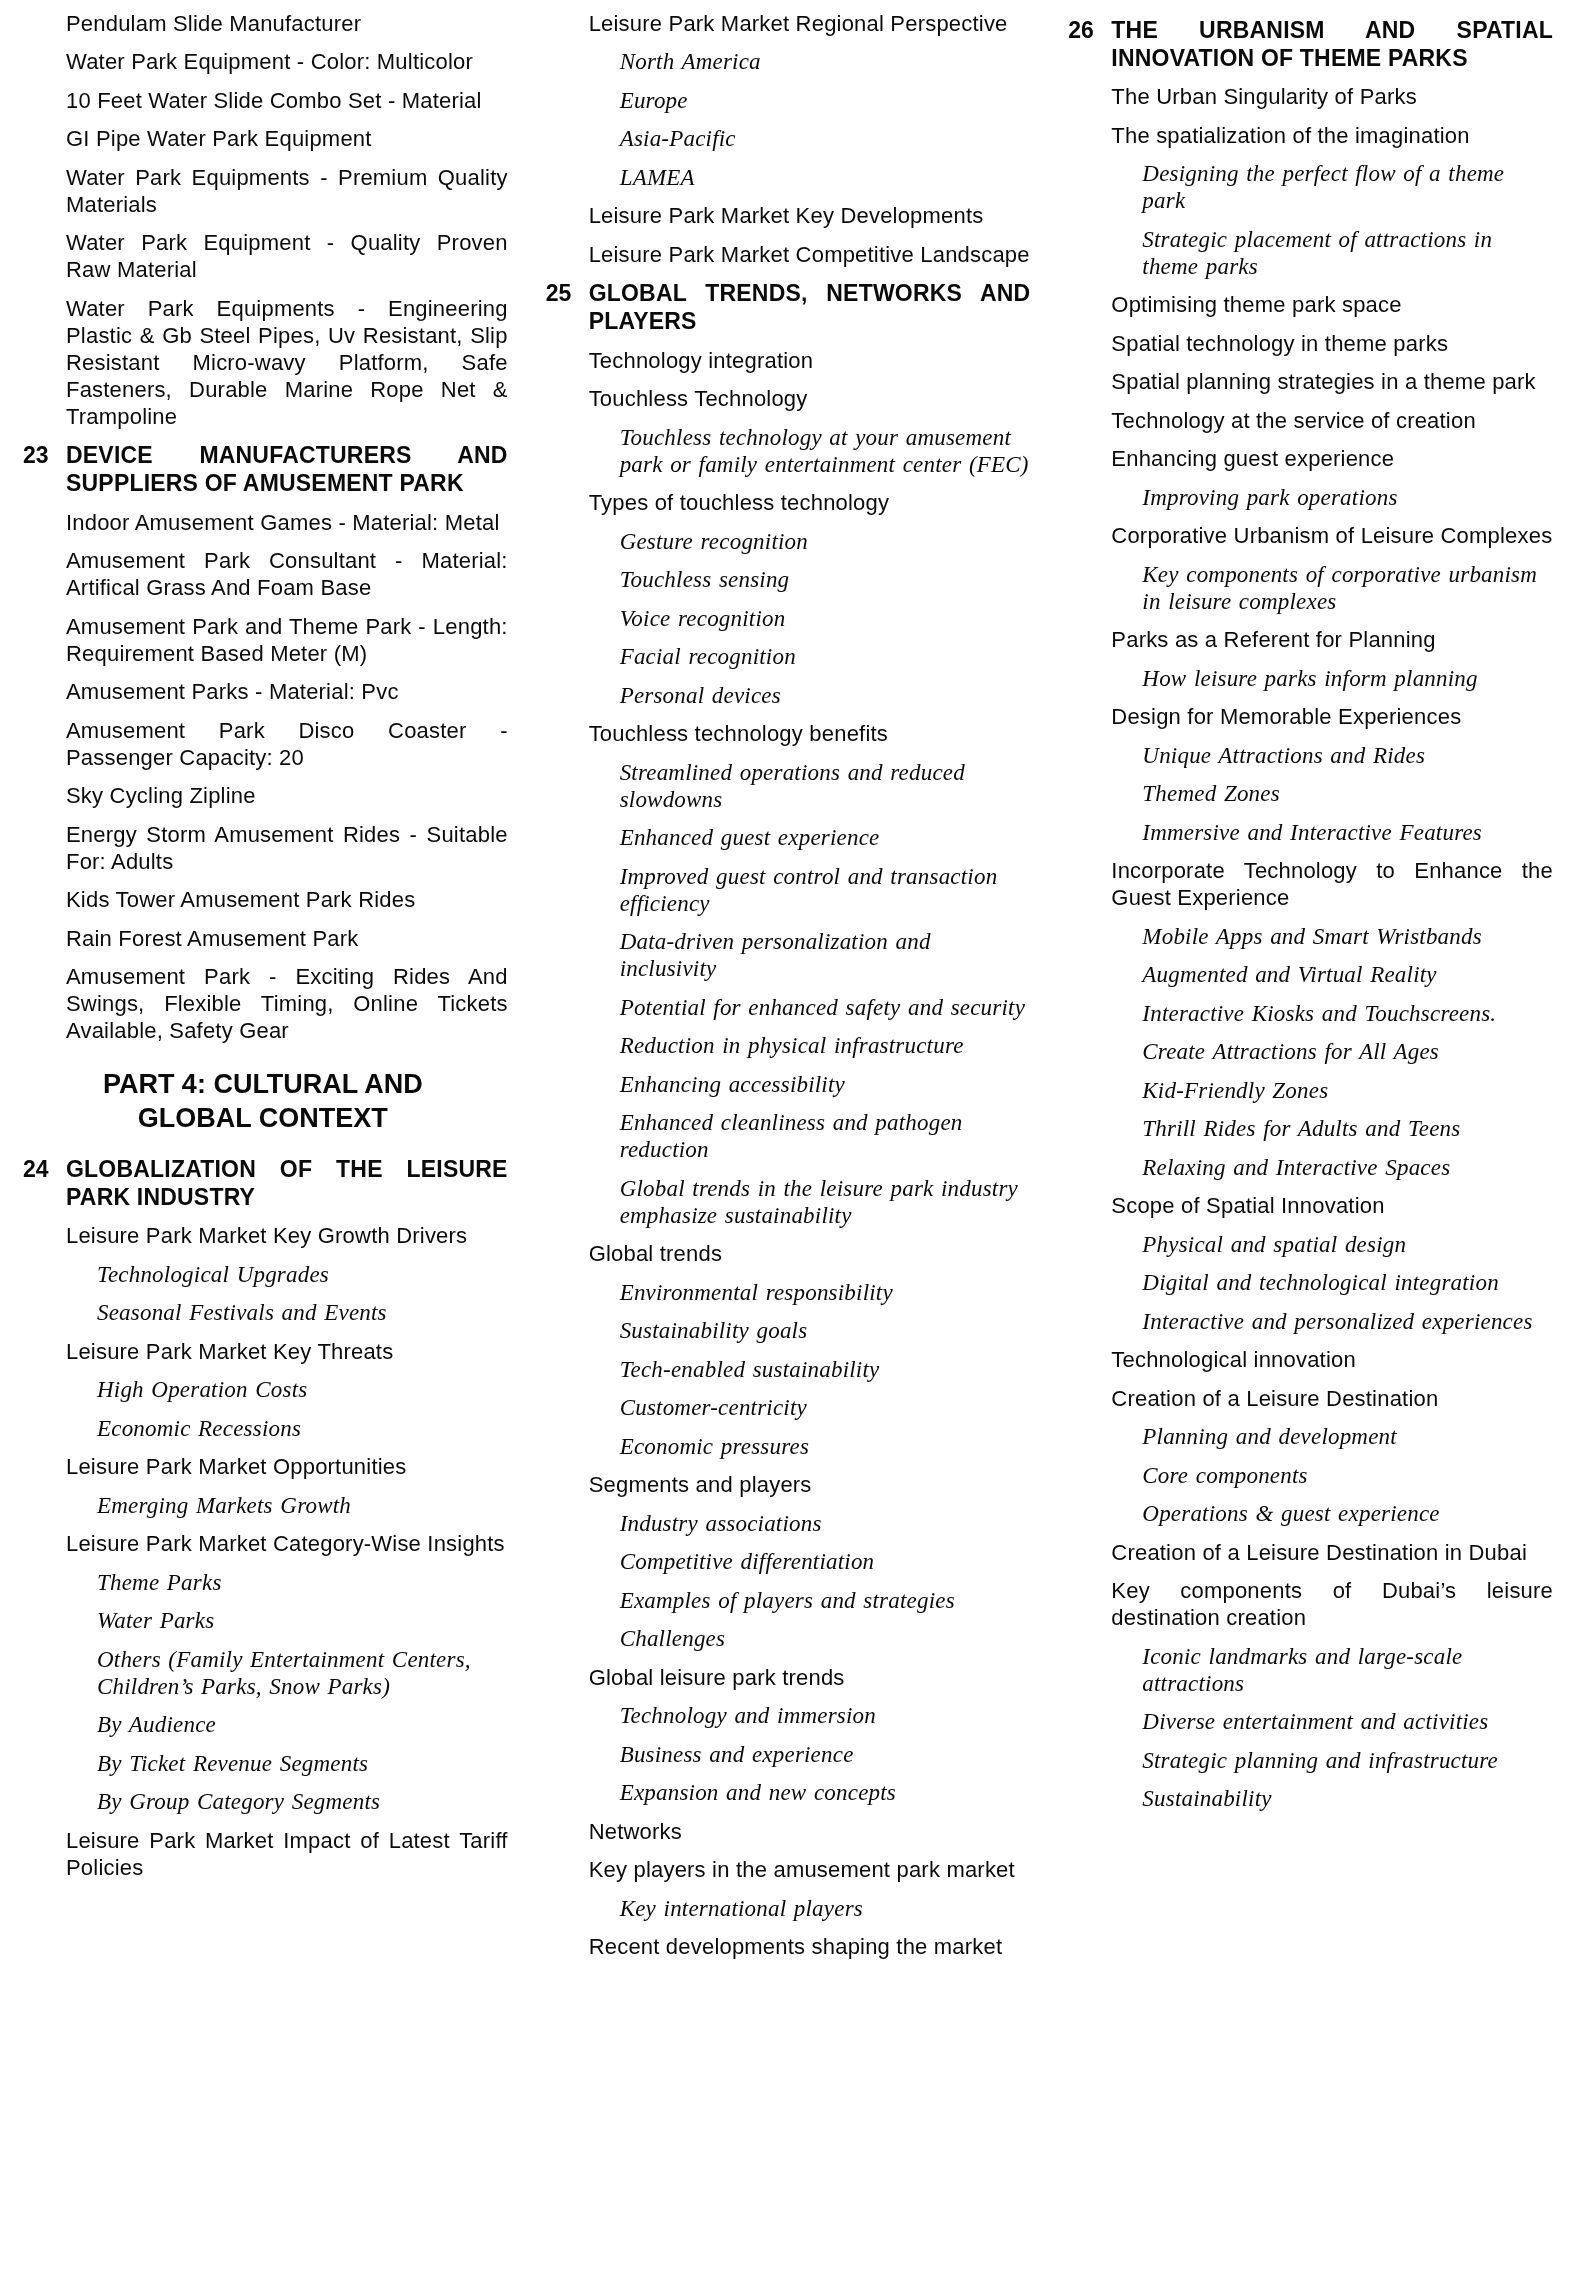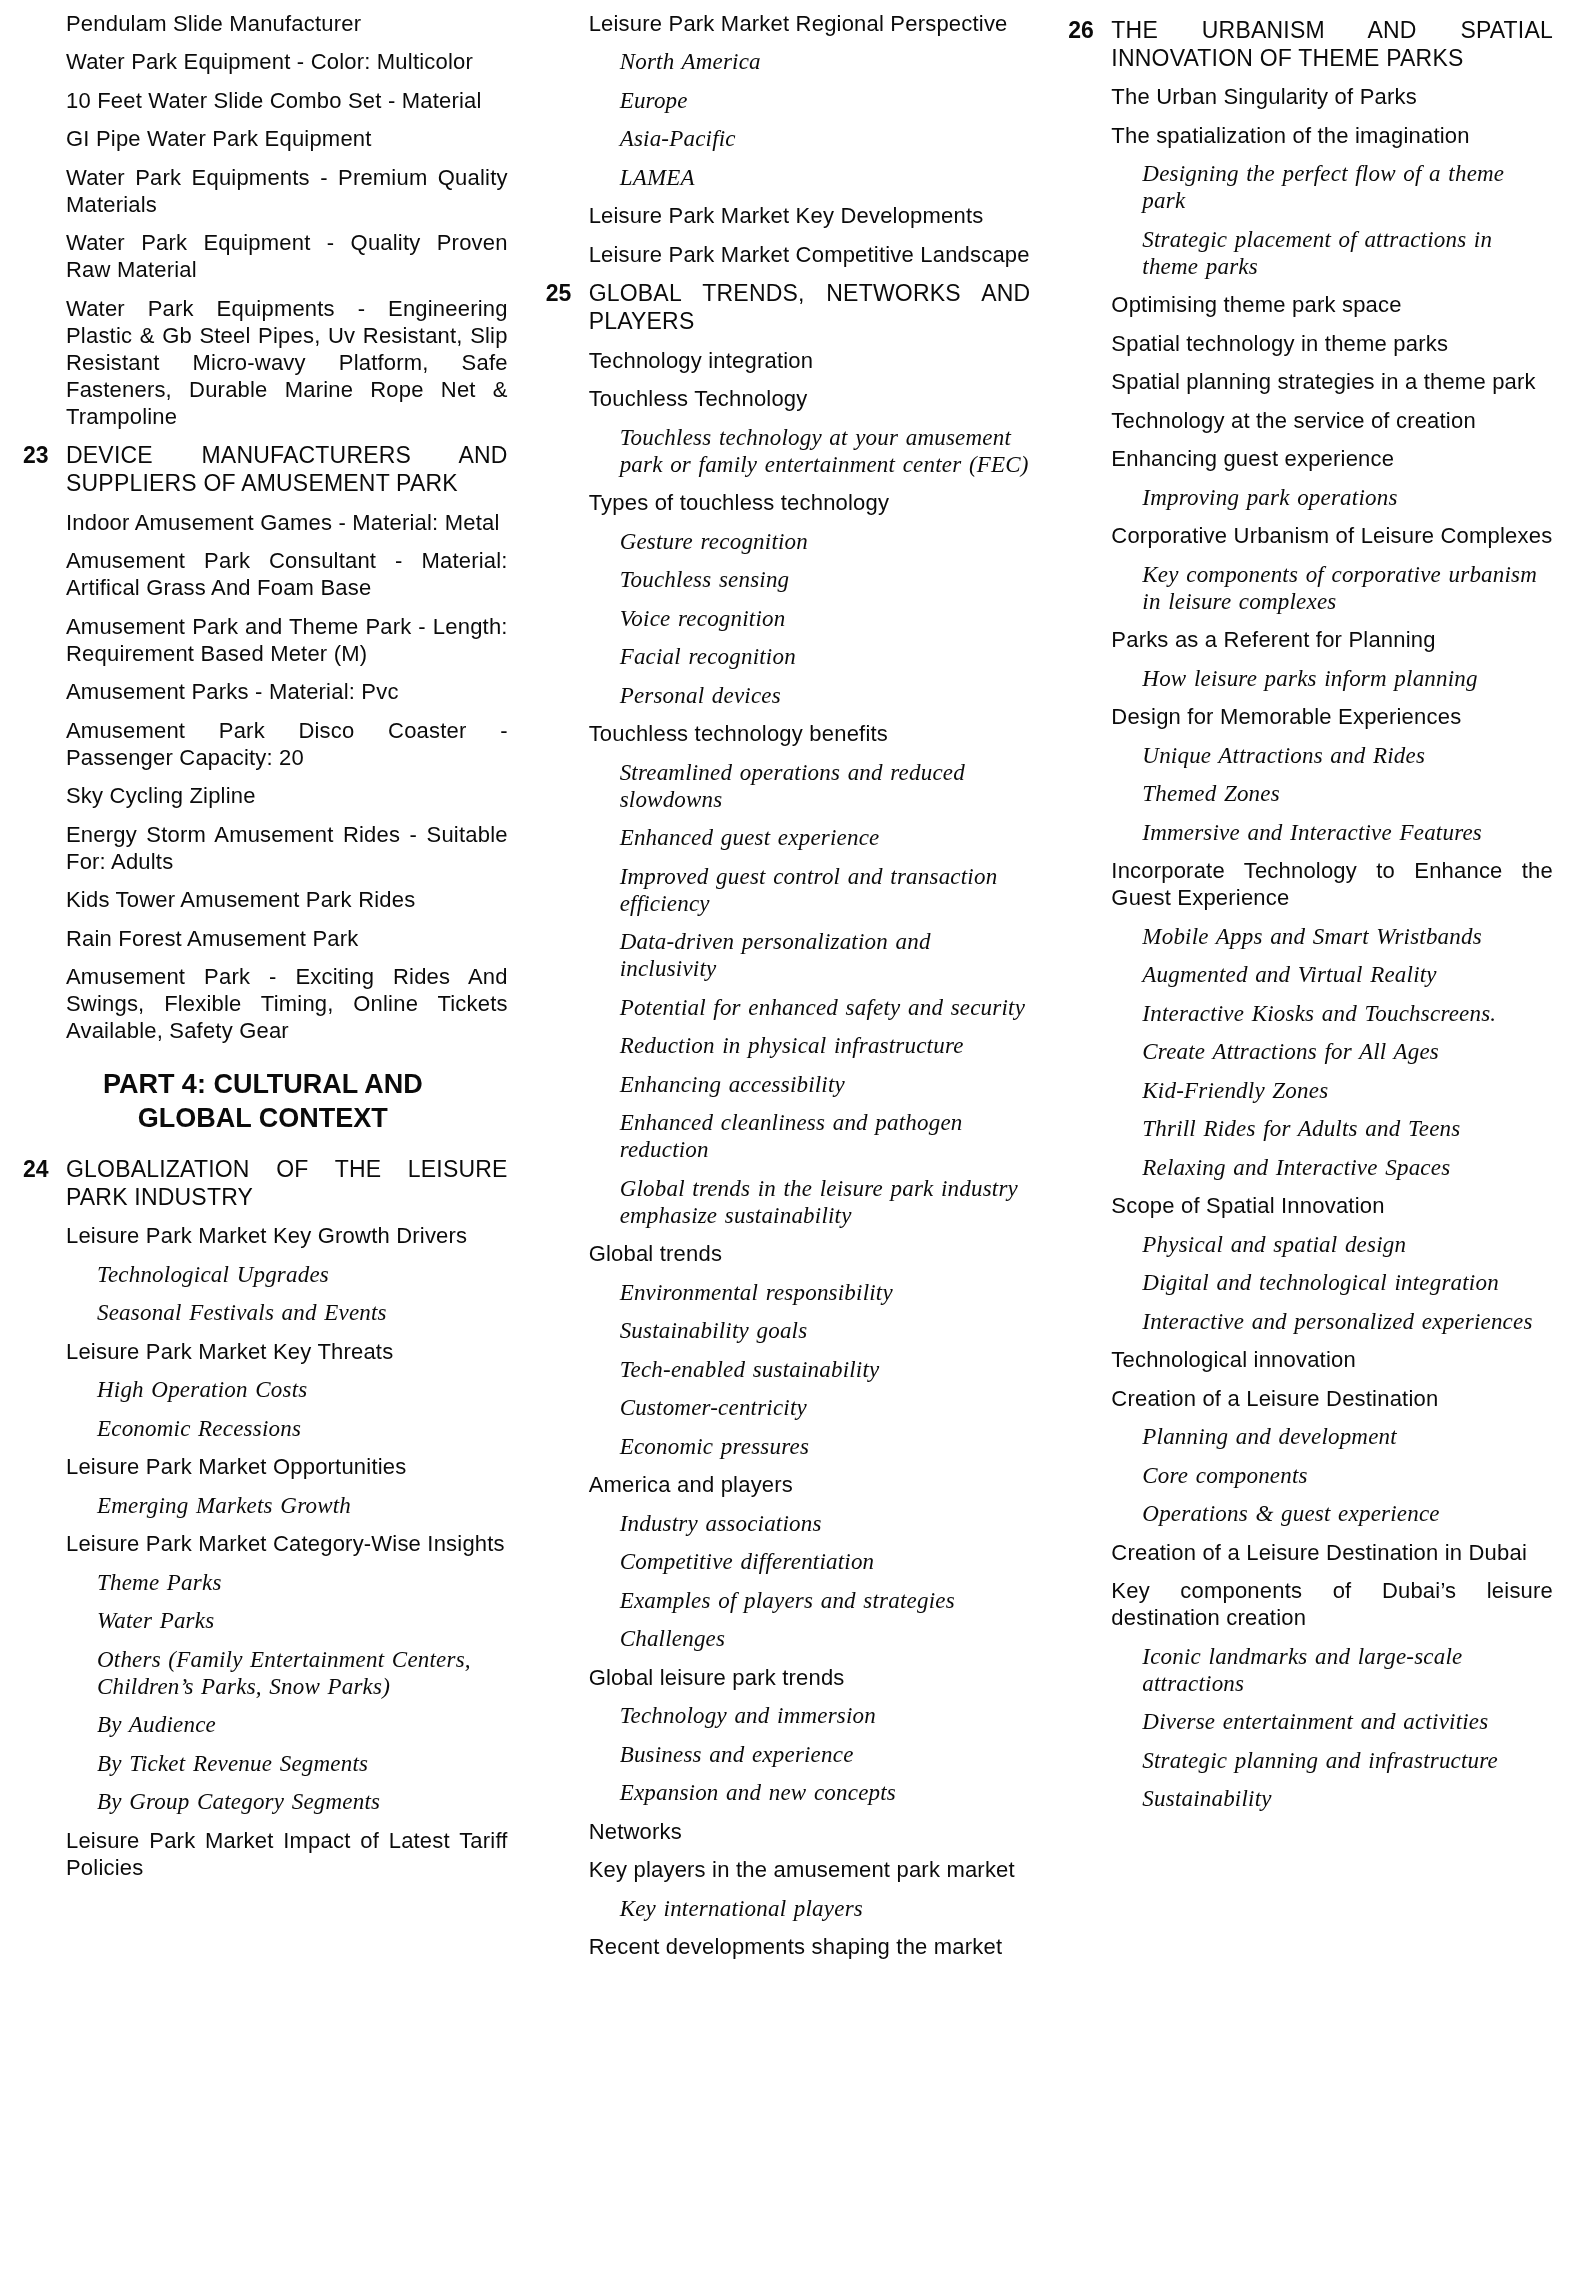--- a/index.html
+++ b/index.html
@@ -54,21 +54,21 @@
   }
   .section .num {
     position: absolute;
     left: -43px;
     top: 0;
     font-weight: 700;
     font-size: 23px;
     line-height: 28px;
   }
   .section .heading {
-    font-weight: 400;
+    font-weight: 700;
     font-size: 23px;
     line-height: 28px;
     text-align: justify;
     letter-spacing: 0.2px;
   }
   .part {
     margin: 23px 4.9px 19.6px 0;
     font-weight: 700;
     font-size: 27px;
     line-height: 34px;
@@ -160,21 +160,21 @@
       <div class="block sub">Reduction in physical infrastructure</div>
       <div class="block sub">Enhancing accessibility</div>
       <div class="block sub">Enhanced cleanliness and pathogen reduction</div>
       <div class="block sub">Global trends in the leisure park industry emphasize sustainability</div>
       <div class="block item">Global trends</div>
       <div class="block sub">Environmental responsibility</div>
       <div class="block sub">Sustainability goals</div>
       <div class="block sub">Tech-enabled sustainability</div>
       <div class="block sub">Customer-centricity</div>
       <div class="block sub">Economic pressures</div>
-      <div class="block item">America and players</div>
+      <div class="block item">Segments and players</div>
       <div class="block sub">Industry associations</div>
       <div class="block sub">Competitive differentiation</div>
       <div class="block sub">Examples of players and strategies</div>
       <div class="block sub">Challenges</div>
       <div class="block item">Global leisure park trends</div>
       <div class="block sub">Technology and immersion</div>
       <div class="block sub">Business and experience</div>
       <div class="block sub">Expansion and new concepts</div>
       <div class="block item">Networks</div>
       <div class="block item">Key players in the amusement park market</div>

